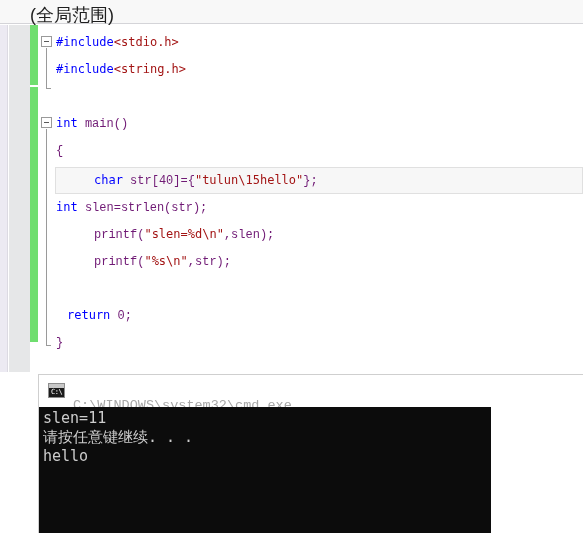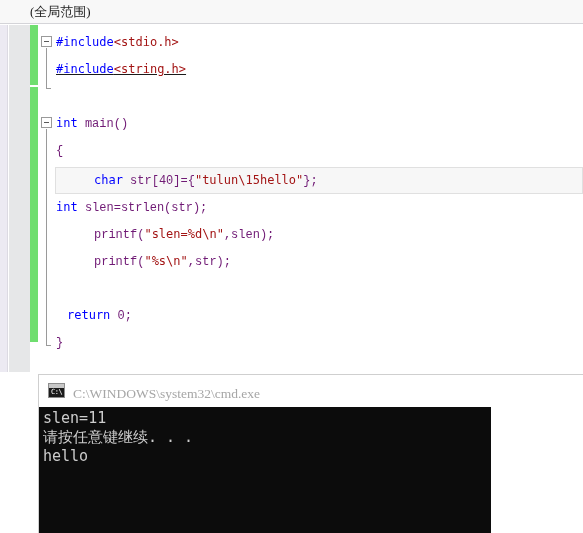--- a/index.html
+++ b/index.html
@@ -22,22 +22,22 @@
     width: 583px;
     height: 24px;
     background: #f8f8f8;
     border-bottom: 1px solid #d4d4d8;
     box-sizing: border-box;
   }
   #nav-scope-label {
     position: absolute;
     left: 30px;
     top: 3px;
-    font-family: Liberation Serif, serif;
-    font-size: 13px;
+    font-family: Liberation Sans, sans-serif;
+    font-size: 18px;
     color: #1e1e1e;
     white-space: nowrap;
   }
 
   
   #editor {
     position: absolute;
     left: 0; top: 25px;
     width: 583px;
     height: 347px;
@@ -178,22 +178,22 @@
     position: absolute;
     left: 2px; top: 4px;
     font-family: "DejaVu Sans Mono", monospace;
     font-size: 7px;
     line-height: 8px;
     color: #ffffff;
     letter-spacing: -0.5px;
   }
   #console-title-text {
     position: absolute;
-    left: 34px; top: 11px;
-    font-family: Liberation Serif, serif;
+    left: 34px; top: 23px;
+    font-family: Liberation Mono, monospace;
     font-size: 13.5px;
     color: #a6a6a6;
     white-space: nowrap;
   }
   #console-screen {
     position: absolute;
     left: 0; top: 32px;
     width: 452px;
     height: 127px;
     background: #0c0c0c;
@@ -228,21 +228,21 @@
     <div class="collapse-box" style="left:3px; top:11px;"></div>
     <div class="outline-guide" style="left:8px; top:23px; height:40px;"></div>
     <div class="outline-foot" style="left:8px; top:63px;"></div>
 
     <div class="collapse-box" style="left:3px; top:92px;"></div>
     <div class="outline-guide" style="left:8px; top:104px; height:216px;"></div>
     <div class="outline-foot" style="left:8px; top:320px;"></div>
 
     <div id="code-lines">
         <div class="code-line txt" style="top: 4px; padding-left: 18px;"><span class="pre">#include</span><span class="hdr">&lt;stdio.h&gt;</span></div>
-        <div class="code-line txt" style="top: 31px; padding-left: 18px; text-decoration: underline;"><span class="pre">#include</span><span class="hdr">&lt;string.h&gt;</span></div>
+        <div class="code-line txt" style="top: 31px; padding-left: 18px;"><span class="pre">#include</span><span class="hdr">&lt;string.h&gt;</span></div>
         <div class="code-line txt" style="top: 58px; padding-left: 18px;"></div>
         <div class="code-line txt" style="top: 85px; padding-left: 18px;"><span class="kw">int</span><span class="plain"> main()</span></div>
         <div class="code-line txt" style="top: 112px; padding-left: 18px;"><span class="plain">{</span></div>
         <div class="code-line txt" style="top: 142px; padding-left: 56px;"><span class="kw">char</span><span class="plain"> str[40]={</span><span class="str">"tulun\15hello"</span><span class="plain">};</span></div>
         <div class="code-line txt" style="top: 169px; "><span class="kw">int</span><span class="plain"> slen=strlen(str);</span></div>
         <div class="code-line txt" style="top: 196px; padding-left: 56px;"><span class="plain">printf(</span><span class="str">"slen=%d\n"</span><span class="plain">,slen);</span></div>
         <div class="code-line txt" style="top: 223px; padding-left: 56px;"><span class="plain">printf(</span><span class="str">"%s\n"</span><span class="plain">,str);</span></div>
         <div class="code-line txt" style="top: 250px; padding-left: 56px;"></div>
         <div class="code-line txt" style="top: 277px; padding-left: 29px;"><span class="kw">return</span><span class="plain"> 0;</span></div>
         <div class="code-line txt" style="top: 304px; padding-left: 18px;"><span class="plain">}</span></div>

